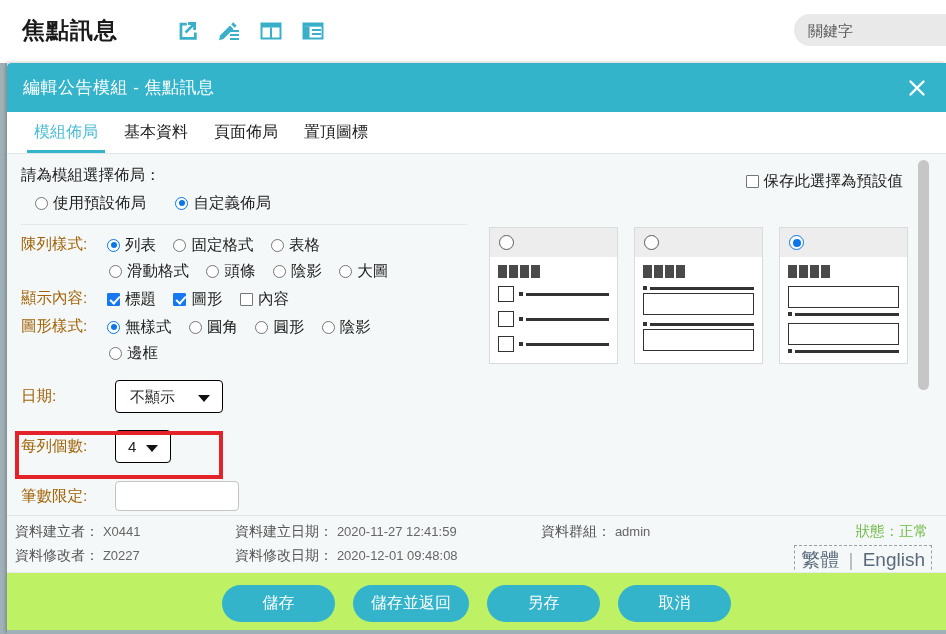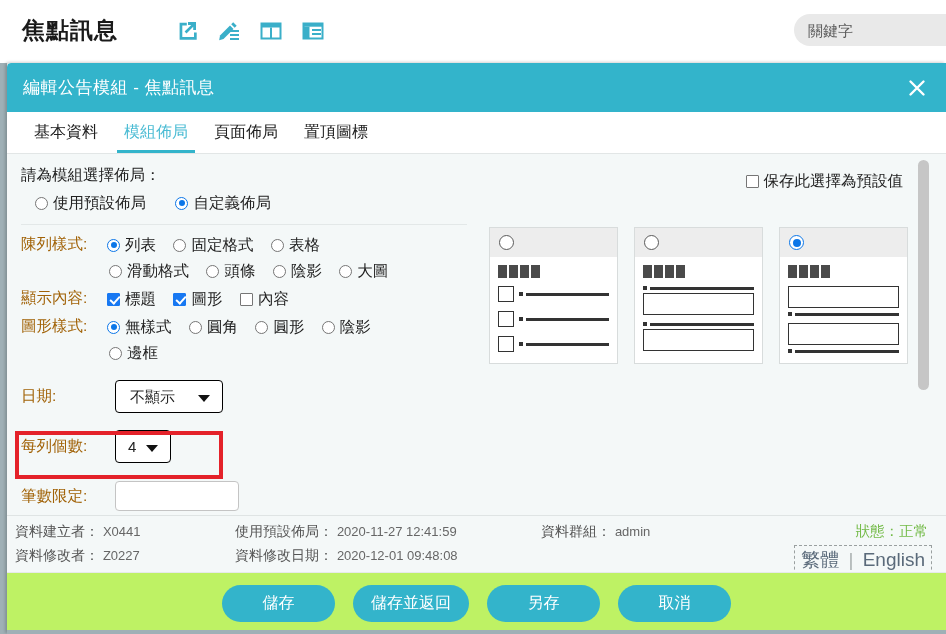--- a/index.html
+++ b/index.html
@@ -344,22 +344,22 @@
   <div id="dialog-titlebar">
     <div id="dialog-title">編輯公告模組 - 焦點訊息</div>
     <div id="dialog-close">
       <svg width="20" height="20" viewBox="0 0 20 20">
         <path d="M3.5 3.5 L16.5 16.5 M16.5 3.5 L3.5 16.5" stroke="#ffffff" stroke-width="2.4" stroke-linecap="round"></path>
       </svg>
     </div>
   </div>
 
   <div id="tabbar">
+    <div class="tab active">模組佈局</div>
     <div class="tab">基本資料</div>
-    <div class="tab active">模組佈局</div>
     <div class="tab">頁面佈局</div>
     <div class="tab">置頂圖標</div>
   </div>
 
   <div id="body-area">
 
     <div id="form-col">
 
       <div class="lbl" style="margin-bottom:4px;">請為模組選擇佈局：</div>
 
@@ -578,21 +578,21 @@
   <div id="meta">
     <div class="meta-line" style="left:8px; top:7px;">
       <span class="meta-key">資料建立者：</span>
       <span class="meta-val">X0441</span>
     </div>
     <div class="meta-line" style="left:8px; top:31px;">
       <span class="meta-key">資料修改者：</span>
       <span class="meta-val">Z0227</span>
     </div>
     <div class="meta-line" style="left:228px; top:7px;">
-      <span class="meta-key">使用預設佈局：</span>
+      <span class="meta-key">資料建立日期：</span>
       <span class="meta-val">2020-11-27 12:41:59</span>
     </div>
     <div class="meta-line" style="left:228px; top:31px;">
       <span class="meta-key">資料修改日期：</span>
       <span class="meta-val">2020-12-01 09:48:08</span>
     </div>
     <div class="meta-line" style="left:534px; top:7px;">
       <span class="meta-key">資料群組：</span>
       <span class="meta-val">admin</span>
     </div>

